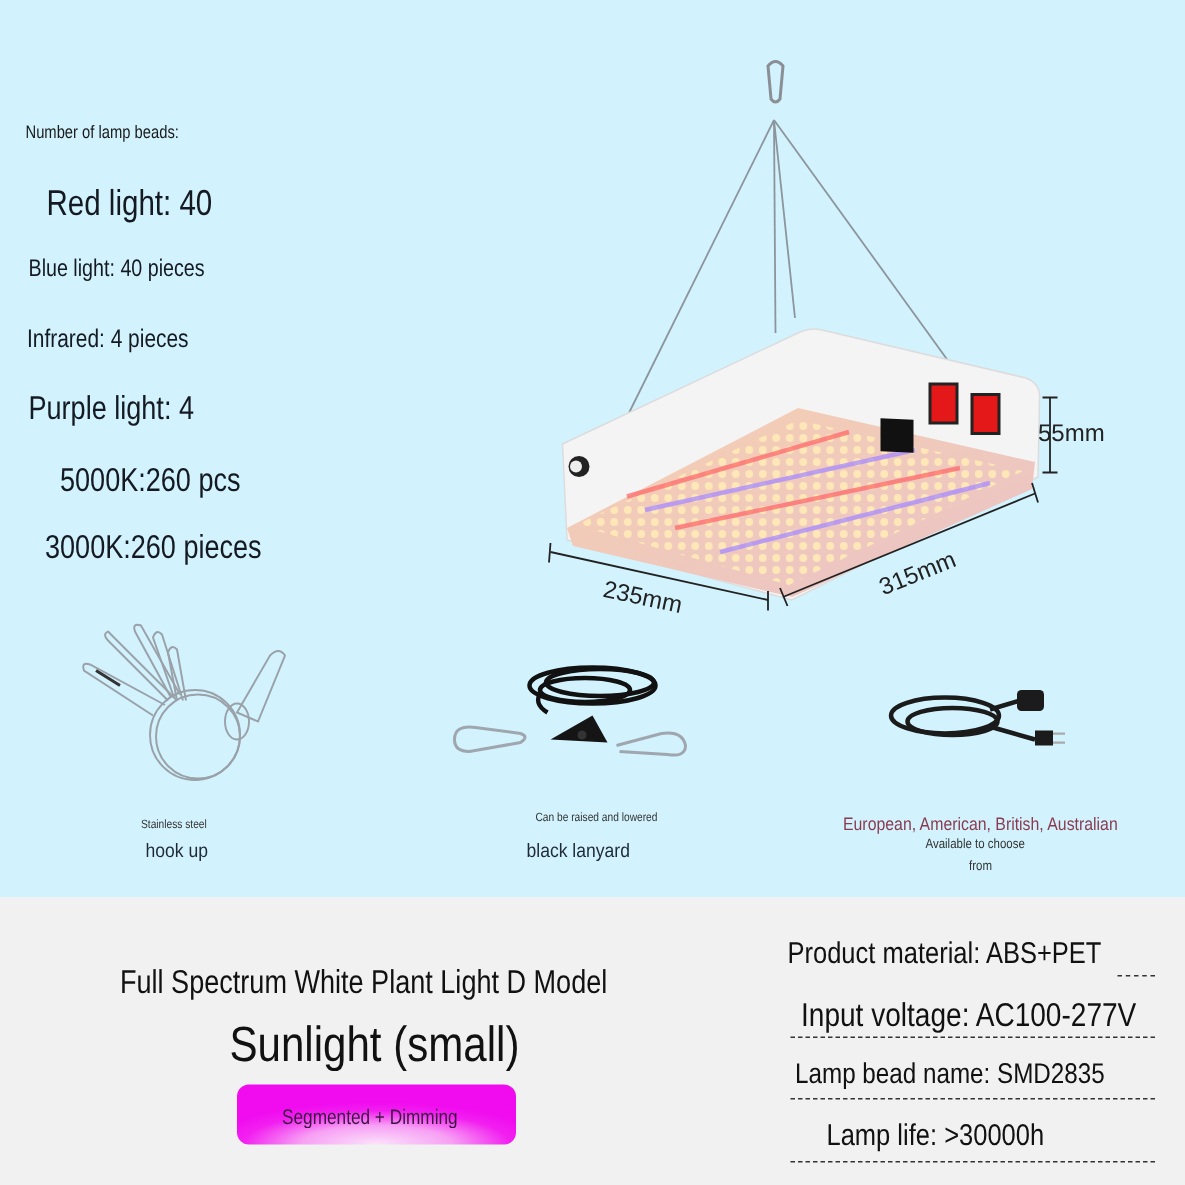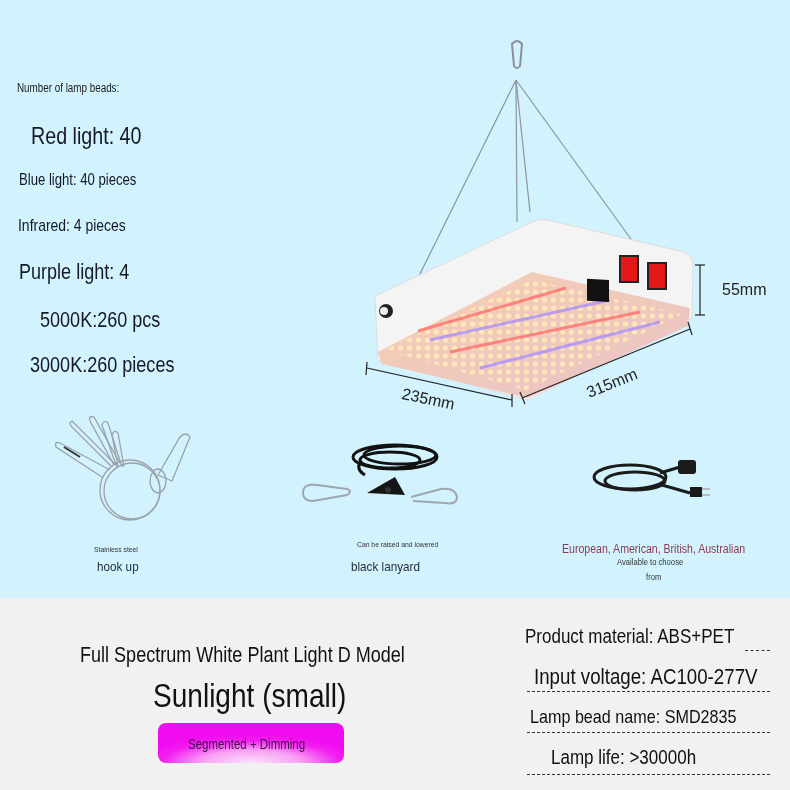--- a/index.html
+++ b/index.html
@@ -91,21 +91,21 @@
     <line x1="695" y1="315" x2="705" y2="315"></line>
     <line x1="367" y1="368" x2="512" y2="400"></line>
     <line x1="367" y1="362" x2="366" y2="375"></line>
     <line x1="512" y1="394" x2="512" y2="407"></line>
     <line x1="522" y1="398" x2="690" y2="329"></line>
     <line x1="520" y1="392" x2="525" y2="404"></line>
     <line x1="688" y1="322" x2="692" y2="335"></line>
   </g>
 </svg>
 
-<div class="abs dim" style="left:722px;top:281px;">55mm</div>
+<div class="abs dim" style="left:692px;top:281px;">55mm</div>
 <div class="abs dim" style="left:404px;top:385px;transform:rotate(12deg);transform-origin:left top;">235mm</div>
 <div class="abs dim" style="left:584px;top:385px;transform:rotate(-22deg);transform-origin:left top;">315mm</div>
 
 <svg class="abs" style="left:40px;top:415px;" width="160" height="110" viewBox="0 0 160 110">
   <g fill="none" stroke="#9aa1a8" stroke-width="1.3">
     <circle cx="90" cy="75" r="30"></circle>
     <circle cx="92" cy="76" r="28"></circle>
     <path d="M118 60 L140 22 Q146 16 150 22 L132 66 Z"></path>
     <ellipse cx="118" cy="66" rx="8" ry="12"></ellipse>
     <path d="M70 55 L20 28 q-6 -2 -4 4 l46 30"></path>

